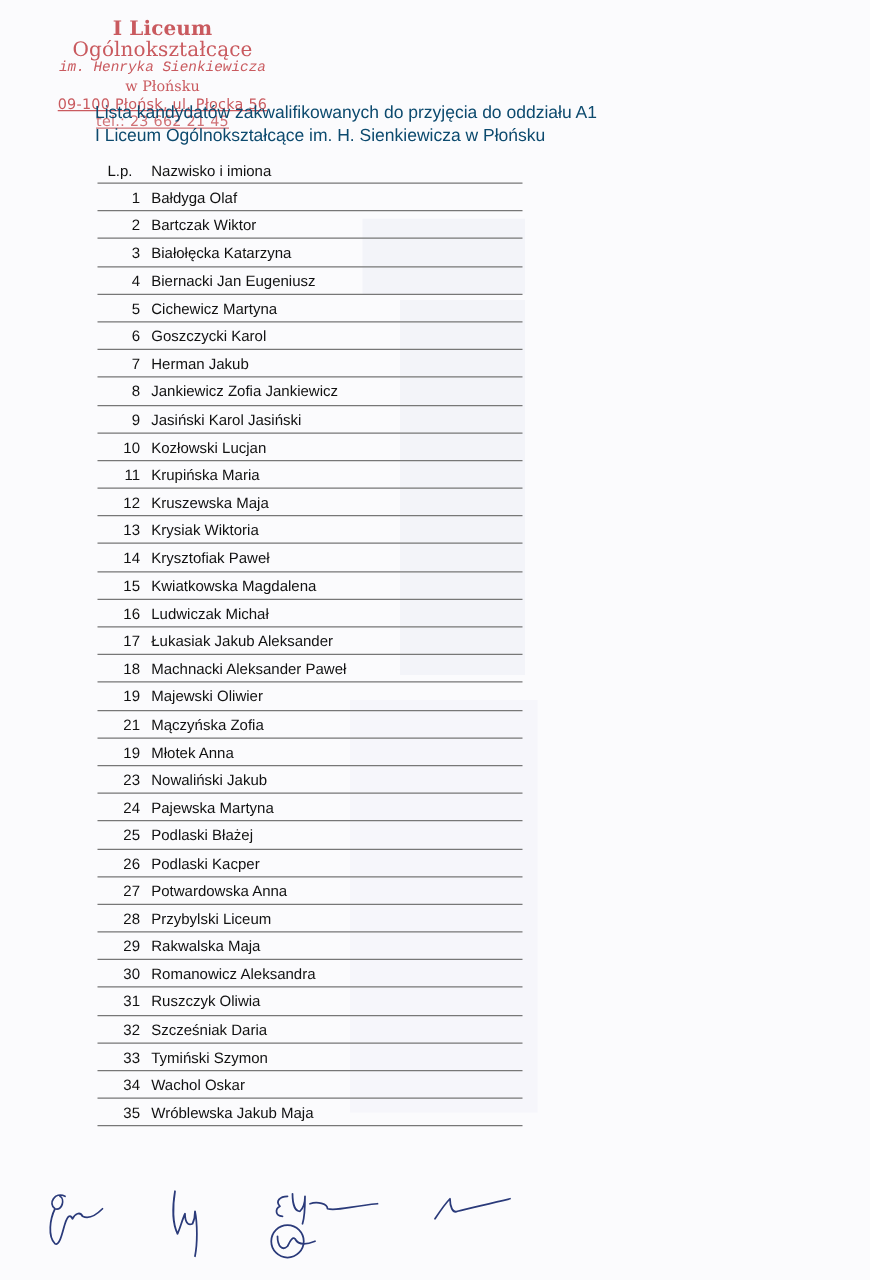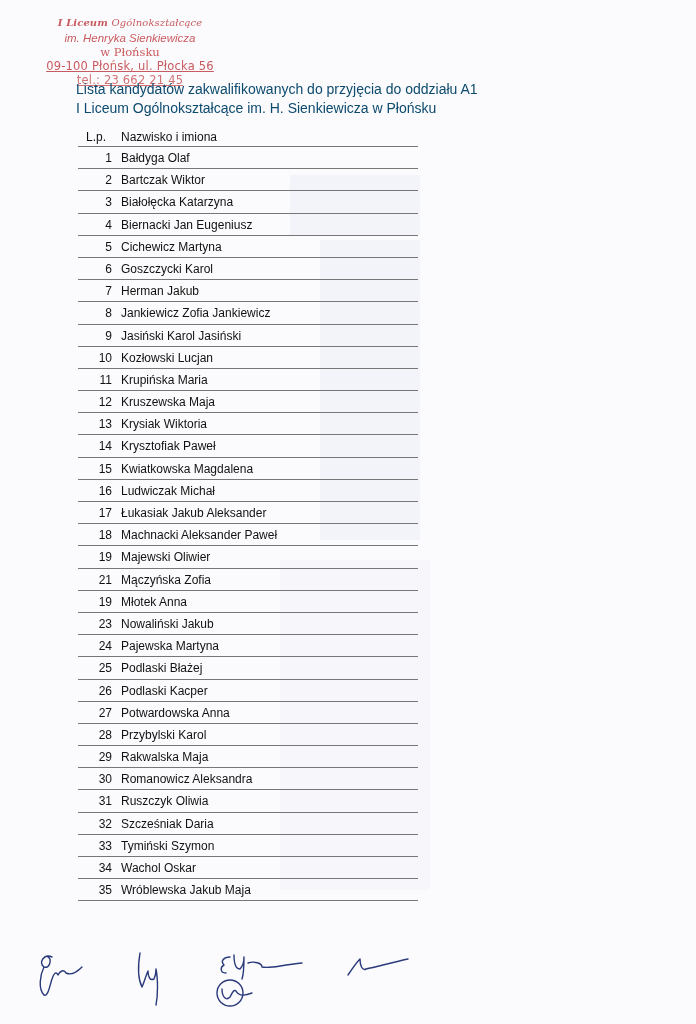--- a/index.html
+++ b/index.html
@@ -24,31 +24,30 @@
       position: absolute;
       left: 30px;
       top: 14px;
       width: 200px;
       text-align: center;
       color: #c95a5f;
       line-height: 14px;
     }
     .stamp .s-title {
       font-family: "DejaVu Serif", serif;
-      font-size: 10px;
+      font-size: 16px;
       font-weight: normal;
       letter-spacing: 0.1px;
       line-height: 17px;
-      font-style: italic;
     }
     .stamp .s-title b {
       font-weight: bold;
     }
     .stamp .s-sub {
-      font-family: Liberation Sans, sans-serif;
+      font-family: Liberation Mono, monospace;
       font-style: italic;
       font-size: 11.5px;
     }
     .stamp .s-city {
       font-family: "DejaVu Serif", serif;
       font-size: 11.5px;
     }
     .stamp .s-addr, .stamp .s-tel {
       font-family: "DejaVu Sans", sans-serif;
       font-size: 11.5px;
@@ -237,21 +236,21 @@
       <div class="row bordered">
         <span class="cell-num">26</span>
         <span class="cell-name">Podlaski Kacper</span>
       </div>
       <div class="row bordered">
         <span class="cell-num">27</span>
         <span class="cell-name">Potwardowska Anna</span>
       </div>
       <div class="row bordered">
         <span class="cell-num">28</span>
-        <span class="cell-name">Przybylski Karol</span>
+        <span class="cell-name">Przybylski Liceum</span>
       </div>
       <div class="row bordered">
         <span class="cell-num">29</span>
         <span class="cell-name">Rakwalska Maja</span>
       </div>
       <div class="row bordered">
         <span class="cell-num">30</span>
         <span class="cell-name">Romanowicz Aleksandra</span>
       </div>
       <div class="row bordered">

